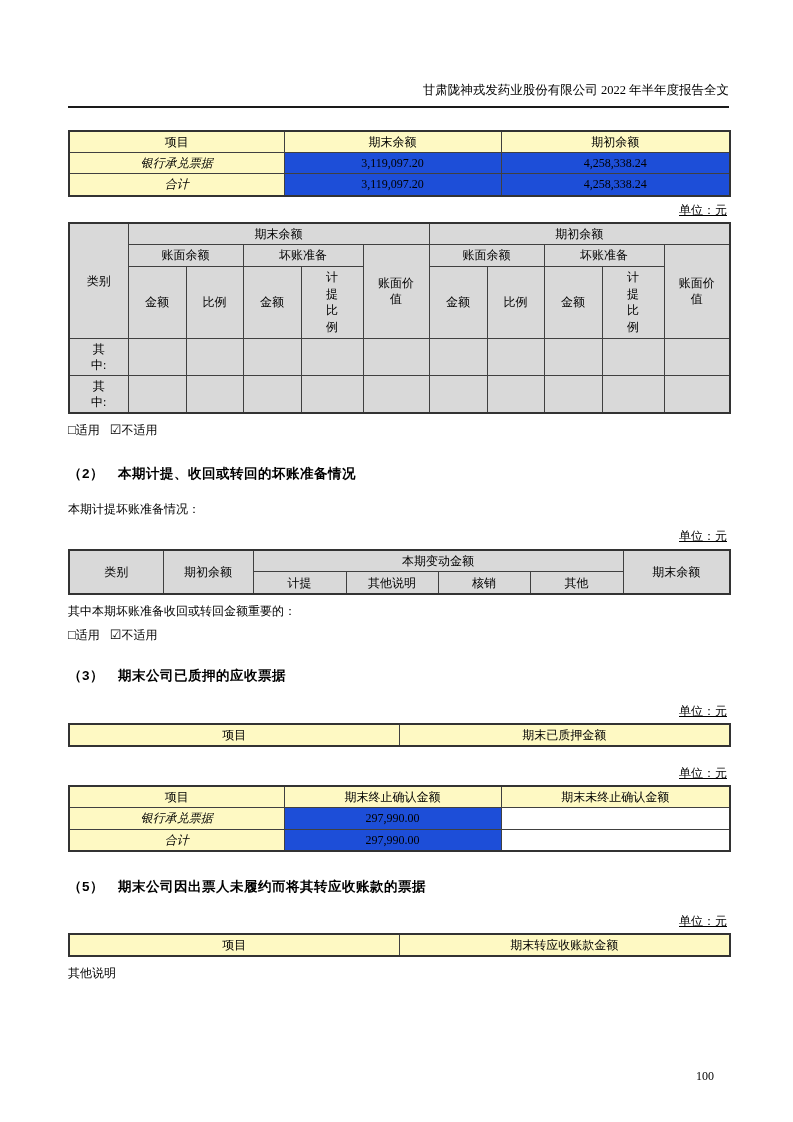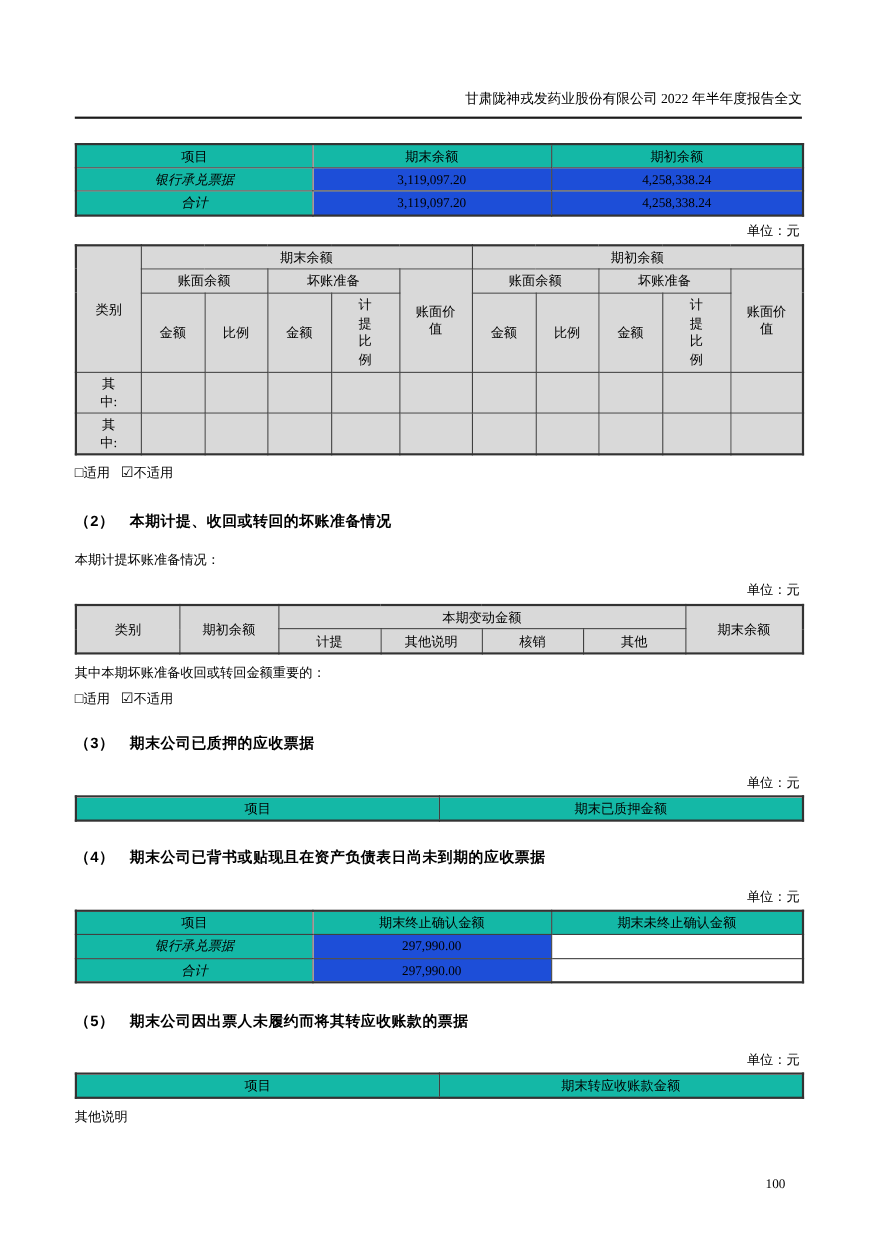--- a/index.html
+++ b/index.html
@@ -25,29 +25,29 @@
     width: 661px; border-collapse: collapse; table-layout: fixed;
     border: 2px solid #333;
     font-size: 12px;
   }
   table.tbl td {
     border: 1px solid #404040;
     text-align: center; vertical-align: middle;
     padding: 2px 4px; line-height: 1.35;
     overflow: hidden;
   }
-  .shade { background: #14b8a6; }
+  .shade { background: #fef9c3; }
   td.left  { text-align: left;  padding-left: 9px; font-style: italic; }
   td.num   { text-align: right; padding-right: 10px; background:#1d4ed8; }
   td.white { background: #fff; }
 
   .t1 { margin-top: 22px; }
   .t1 td { height: 21px; }
 
-  .unit { text-align: right; margin-top: 5px; padding-right: 2px; font-size: 12px; }
+  .unit { text-align: right; margin-top: 5px; padding-right: 2px; font-size: 12px; text-decoration: underline; }
   .u2 { margin-top: 11px; }
 
   .t2 { margin-top: 3px; }
   .t2 td { background: #d9d9d9; }
   .t2 tr.hr1 td { height: 20px; }
   .t2 tr.hr2 td { height: 22px; }
   .t2 tr.hr3 td { height: 34px; line-height: 1.4; }
   .t2 tr.body td { height: 36px; }
   .t2 td.pr { padding: 2px 23px;  line-height: 1.4; }
   .t2 td.vv { padding: 2px 10px; line-height: 1.4; }
@@ -232,23 +232,20 @@
           <col style="width:331px">
         </colgroup>
       <tbody>
           <tr>
         <td class="shade">项目</td>
         <td class="shade">期末已质押金额</td>
       </tr>
     </tbody>
       </table>
 
-    <h3 class="sec" style="margin-top:24px;">
-      <span>（4）</span><span class="ht">期末公司已背书或贴现且在资产负债表日尚未到期的应收票据</span>
-    </h3>
     <div class="unit" style="margin-top:18px;">单位：元</div>
     <table class="tbl t5">
       <colgroup>
           <col style="width:215px">
           <col style="width:217px">
           <col style="width:229px">
         </colgroup>
       <tbody>
           <tr>
         <td class="shade">项目</td>

